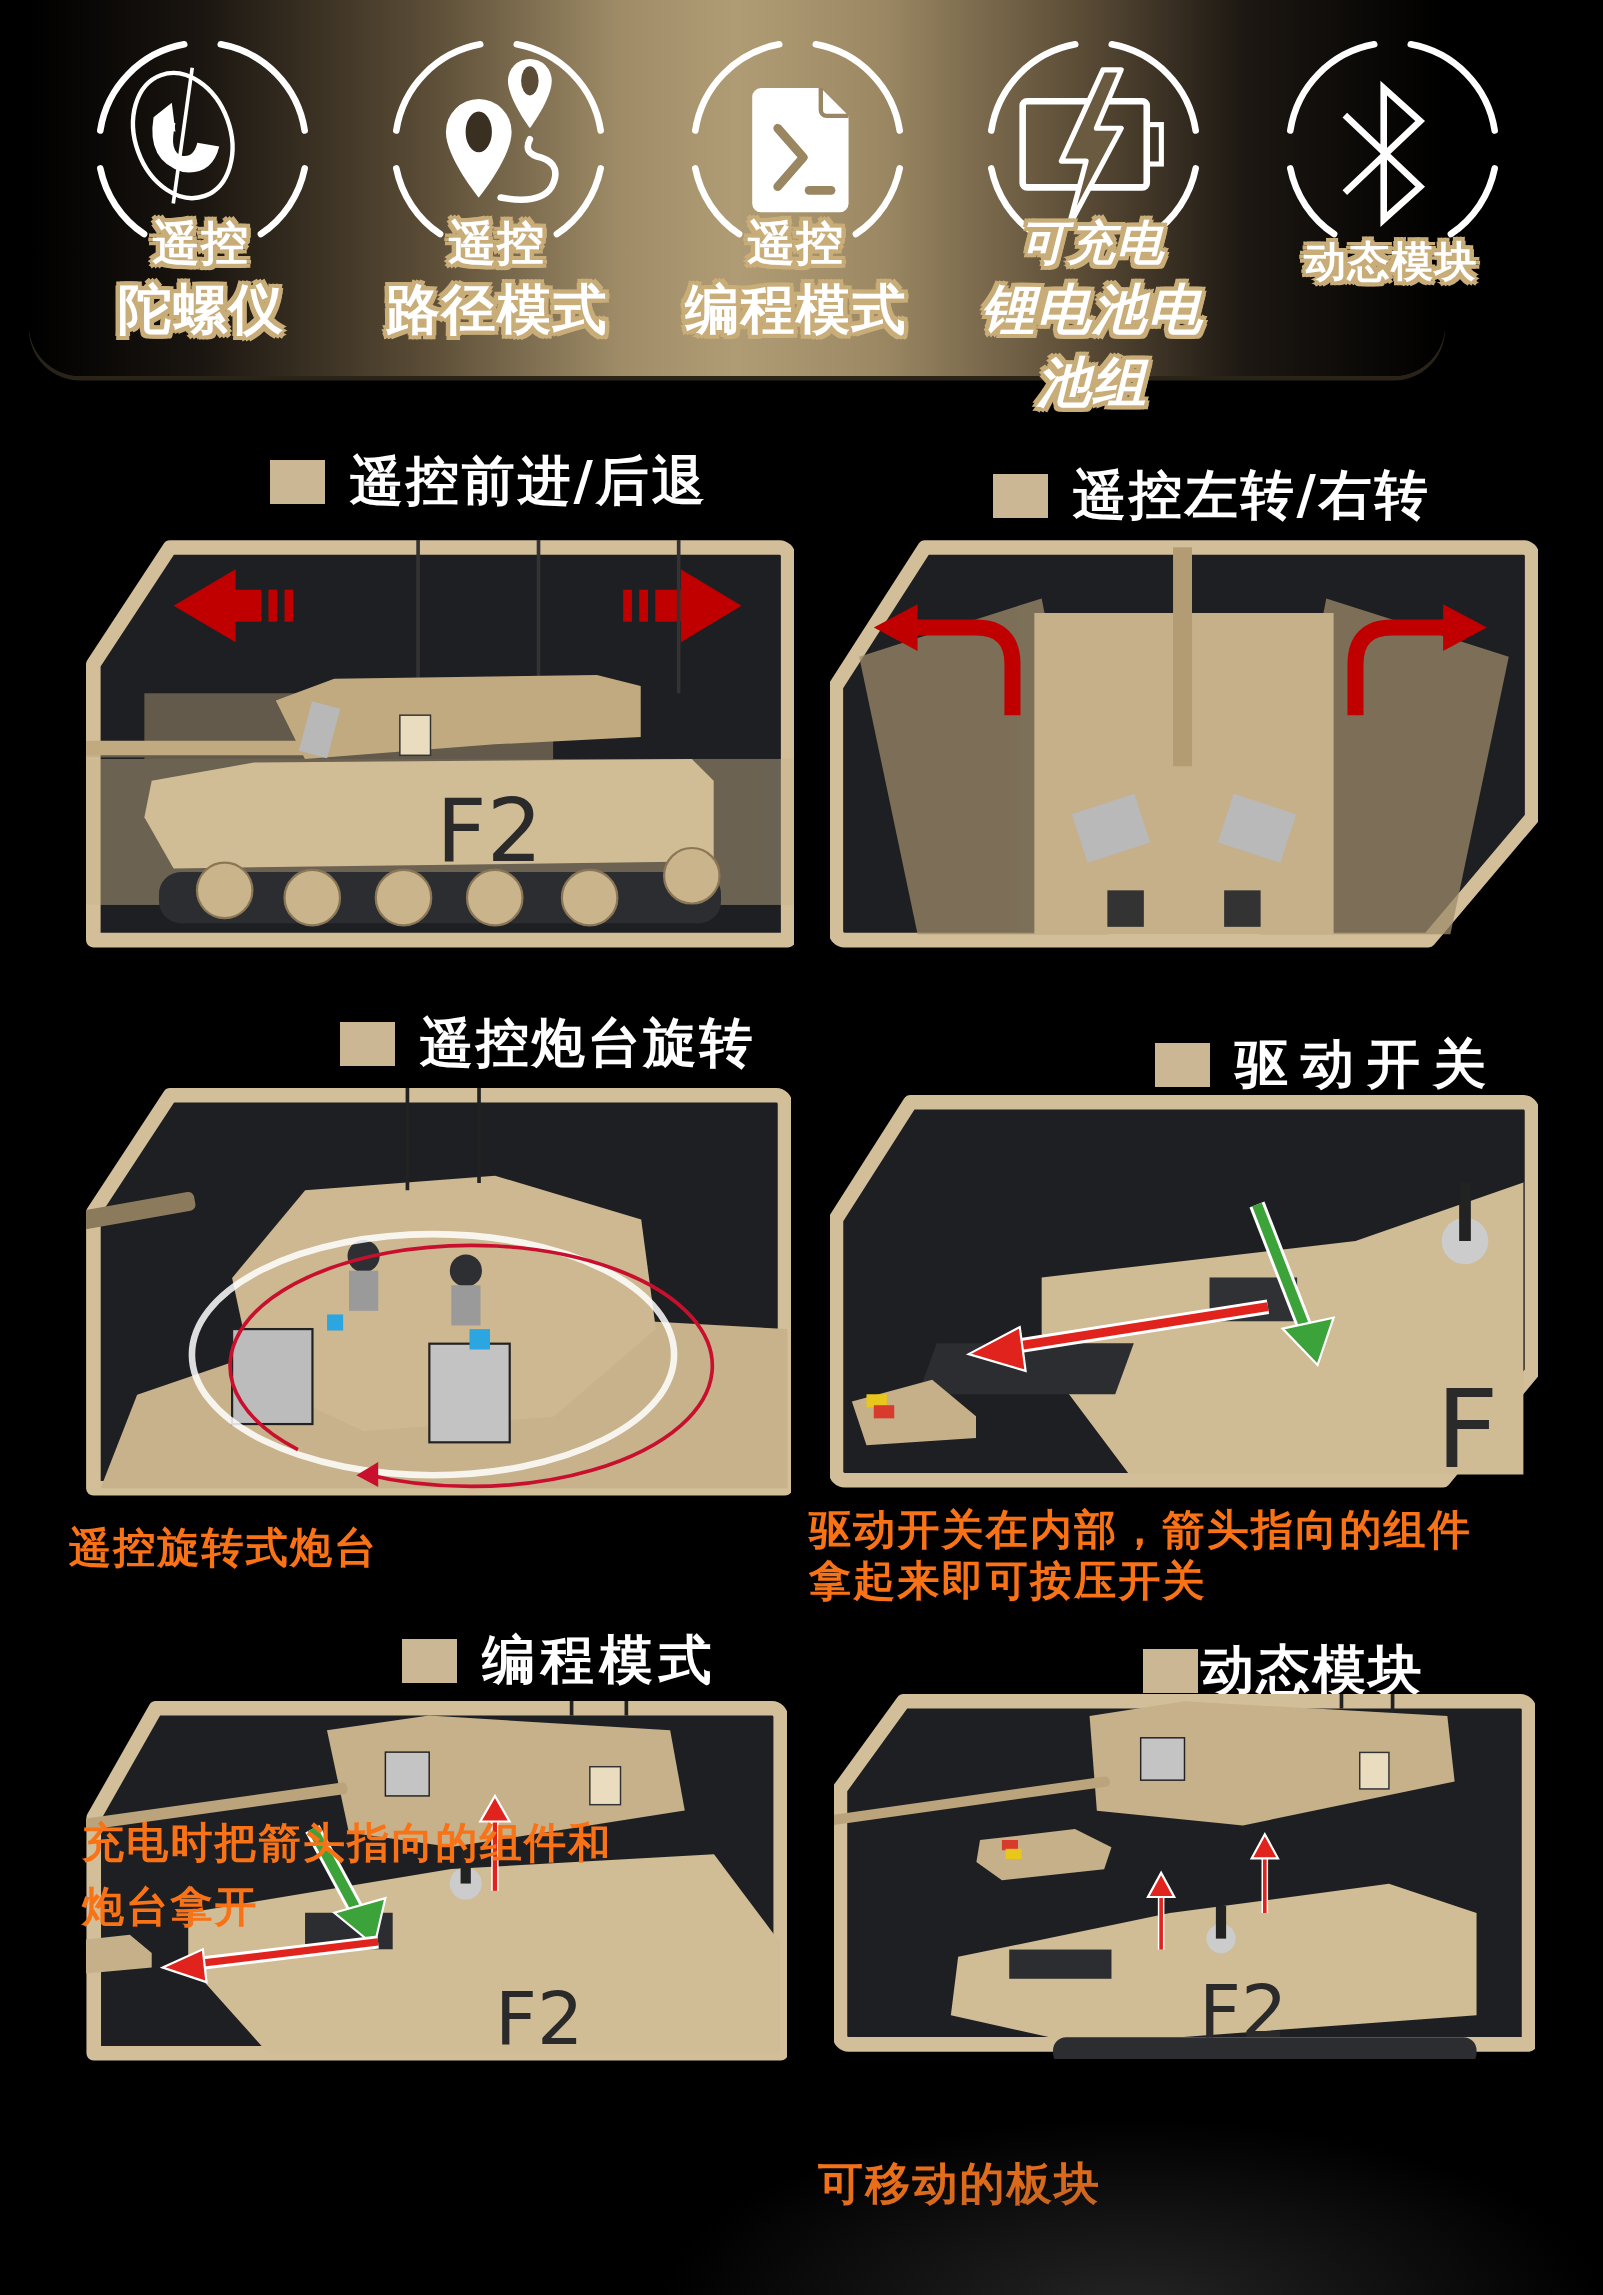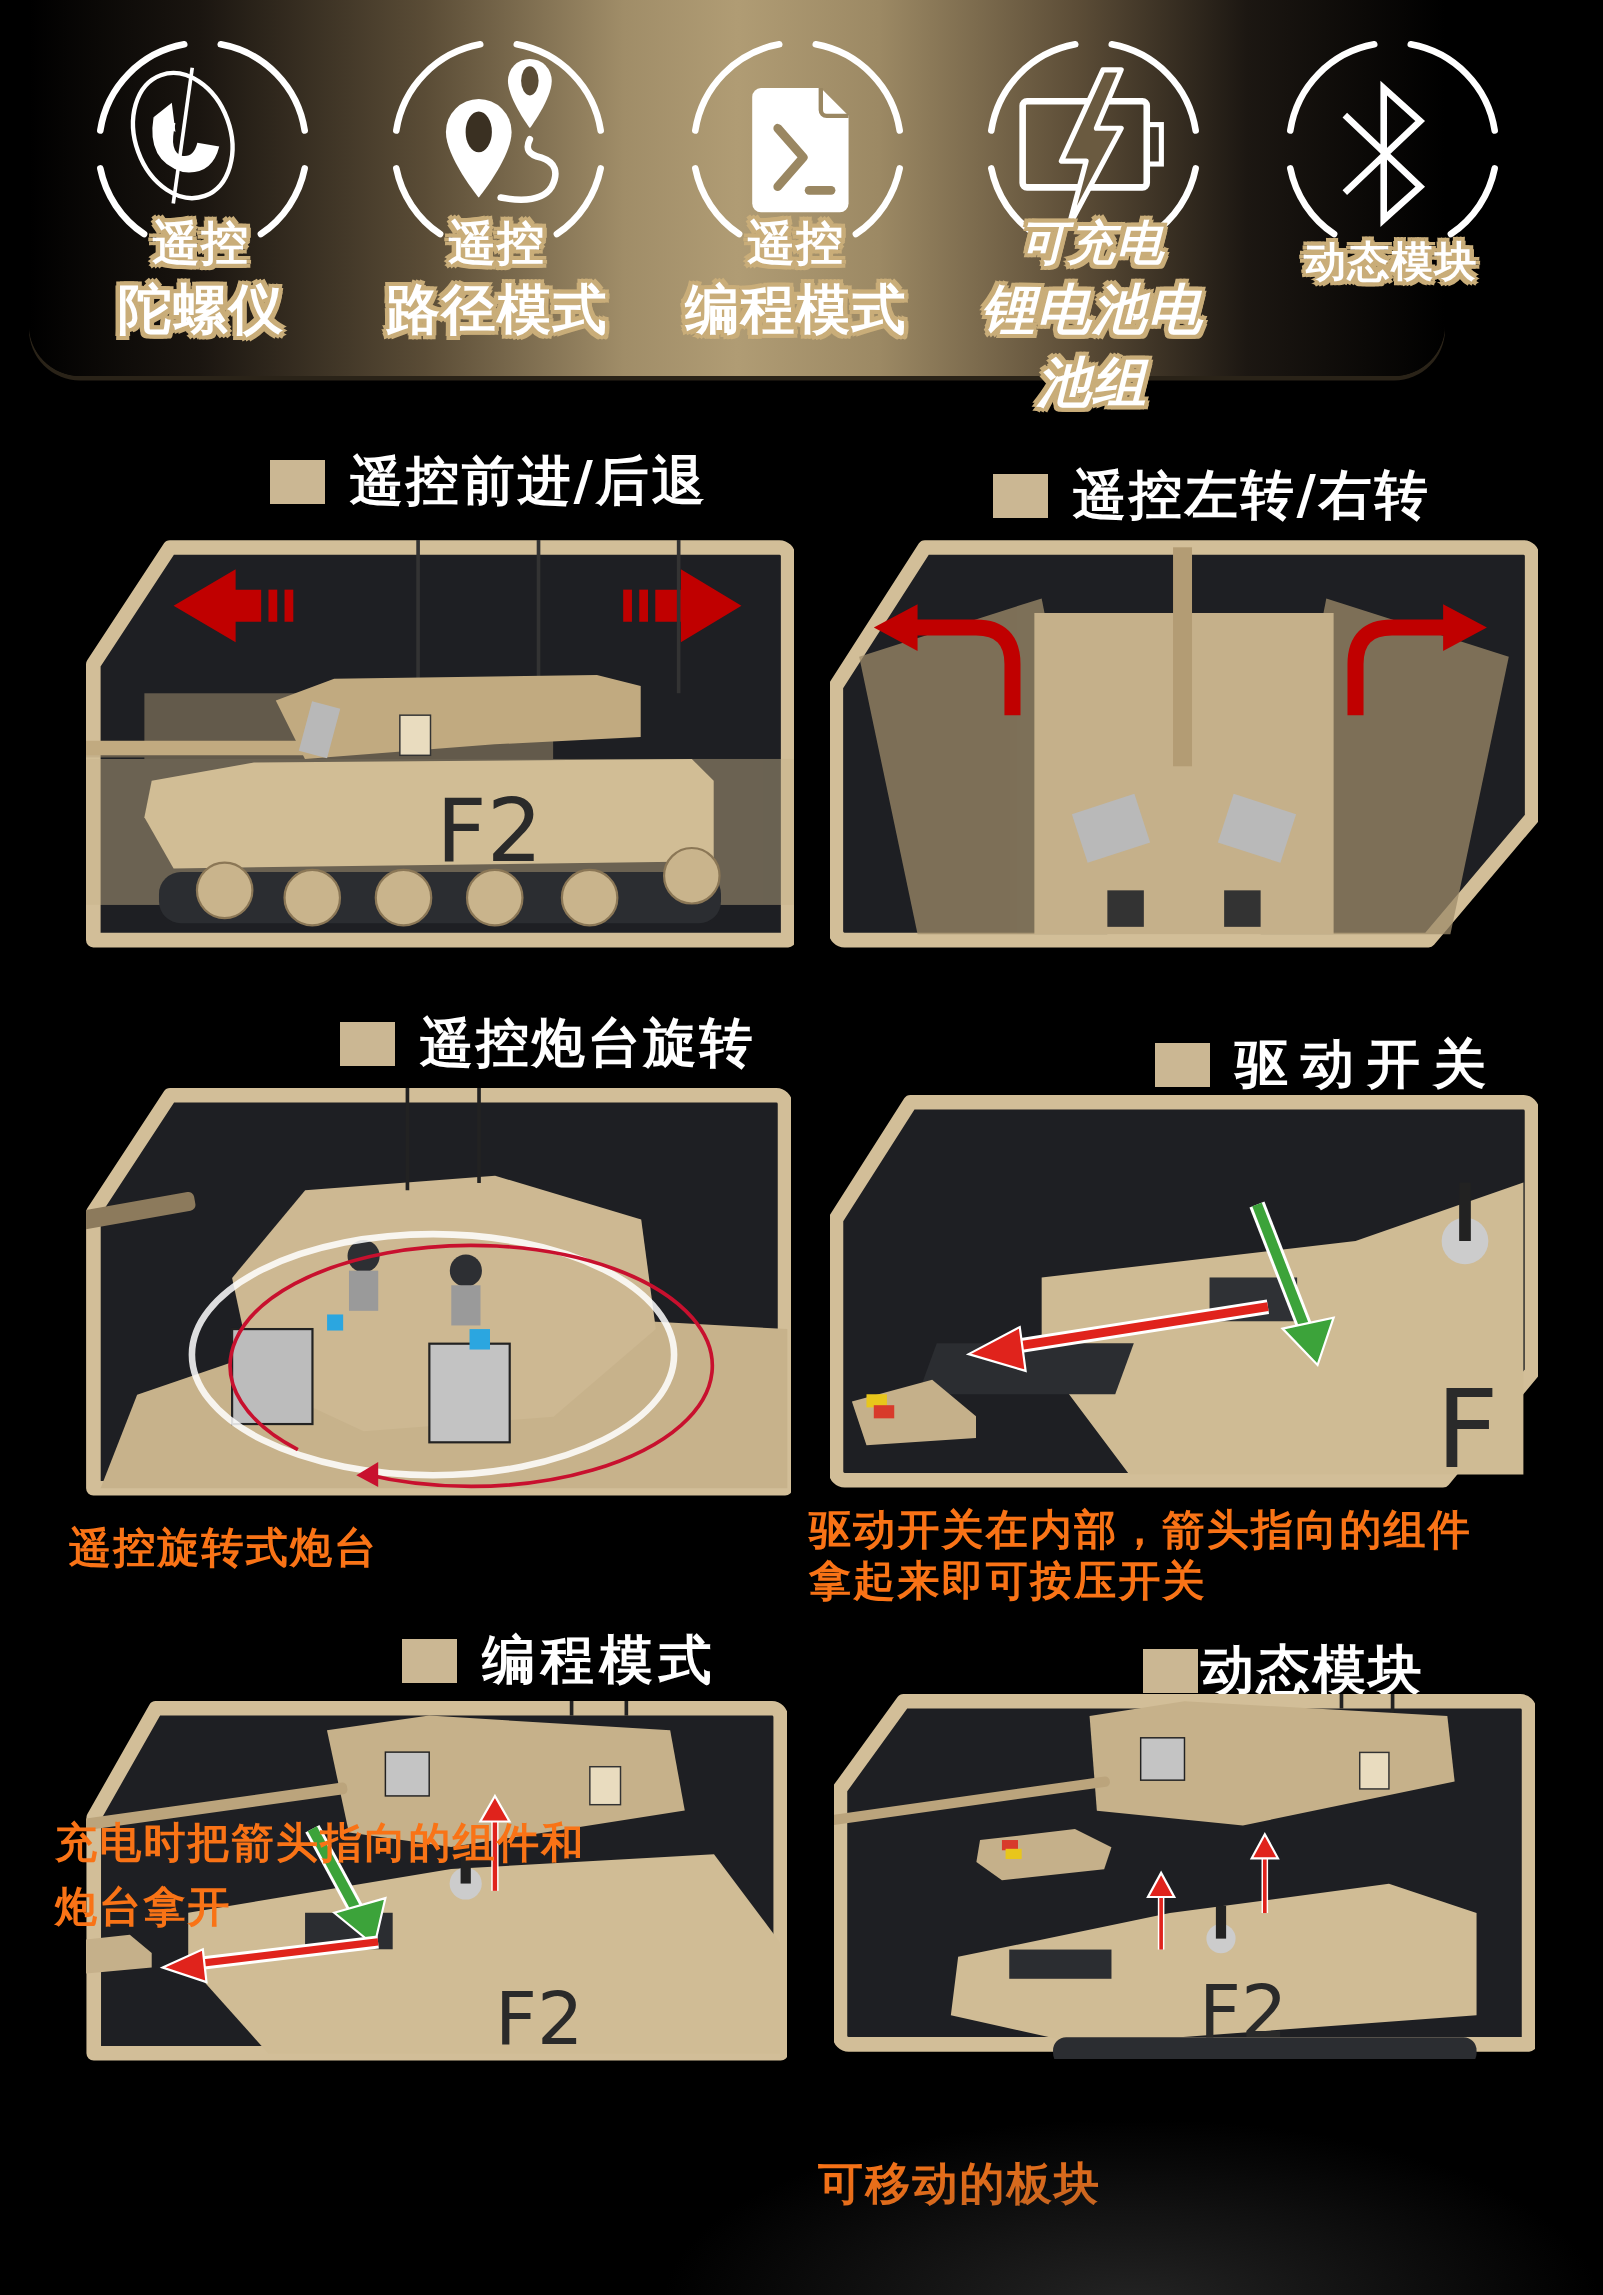--- a/index.html
+++ b/index.html
@@ -303,21 +303,21 @@
     <line x1="310" y1="175" x2="375" y2="295" stroke="#3ca33a" stroke-width="14"></line>
     <polygon points="340,290 410,270 395,335" fill="#3ca33a" stroke="#fff" stroke-width="3"></polygon>
     <line x1="400" y1="330" x2="150" y2="360" stroke="#fff" stroke-width="18"></line>
     <line x1="400" y1="330" x2="150" y2="360" stroke="#e0231c" stroke-width="10"></line>
     <polygon points="105,365 160,340 165,385" fill="#e0231c" stroke="#fff" stroke-width="3"></polygon>
     <line x1="560" y1="260" x2="560" y2="155" stroke="#fff" stroke-width="10"></line>
     <line x1="560" y1="260" x2="560" y2="155" stroke="#e0231c" stroke-width="6"></line>
     <polygon points="560,130 540,165 580,165" fill="#e0231c" stroke="#fff" stroke-width="3"></polygon>
   </svg>
 </div>
-<div class="caption" style="left:55px; top:1811px; line-height:64px;">
+<div class="caption" style="left:82px; top:1811px; line-height:64px;">
   <div>充电时把箭头指向的组件和</div>
   <div>炮台拿开</div>
 </div>
 
 <div class="sec-head" style="left:1143px; top:1635px;text-align:right;">
   <div class="sq" style="margin-right:2.9px;"></div>
   <div class="t">动态模块</div>
 </div>
 <div class="frame" style="left:814px; top:1694px; width:701px; height:365px;">
   <svg class="border" width="701" height="365" viewBox="0 0 960 500">

